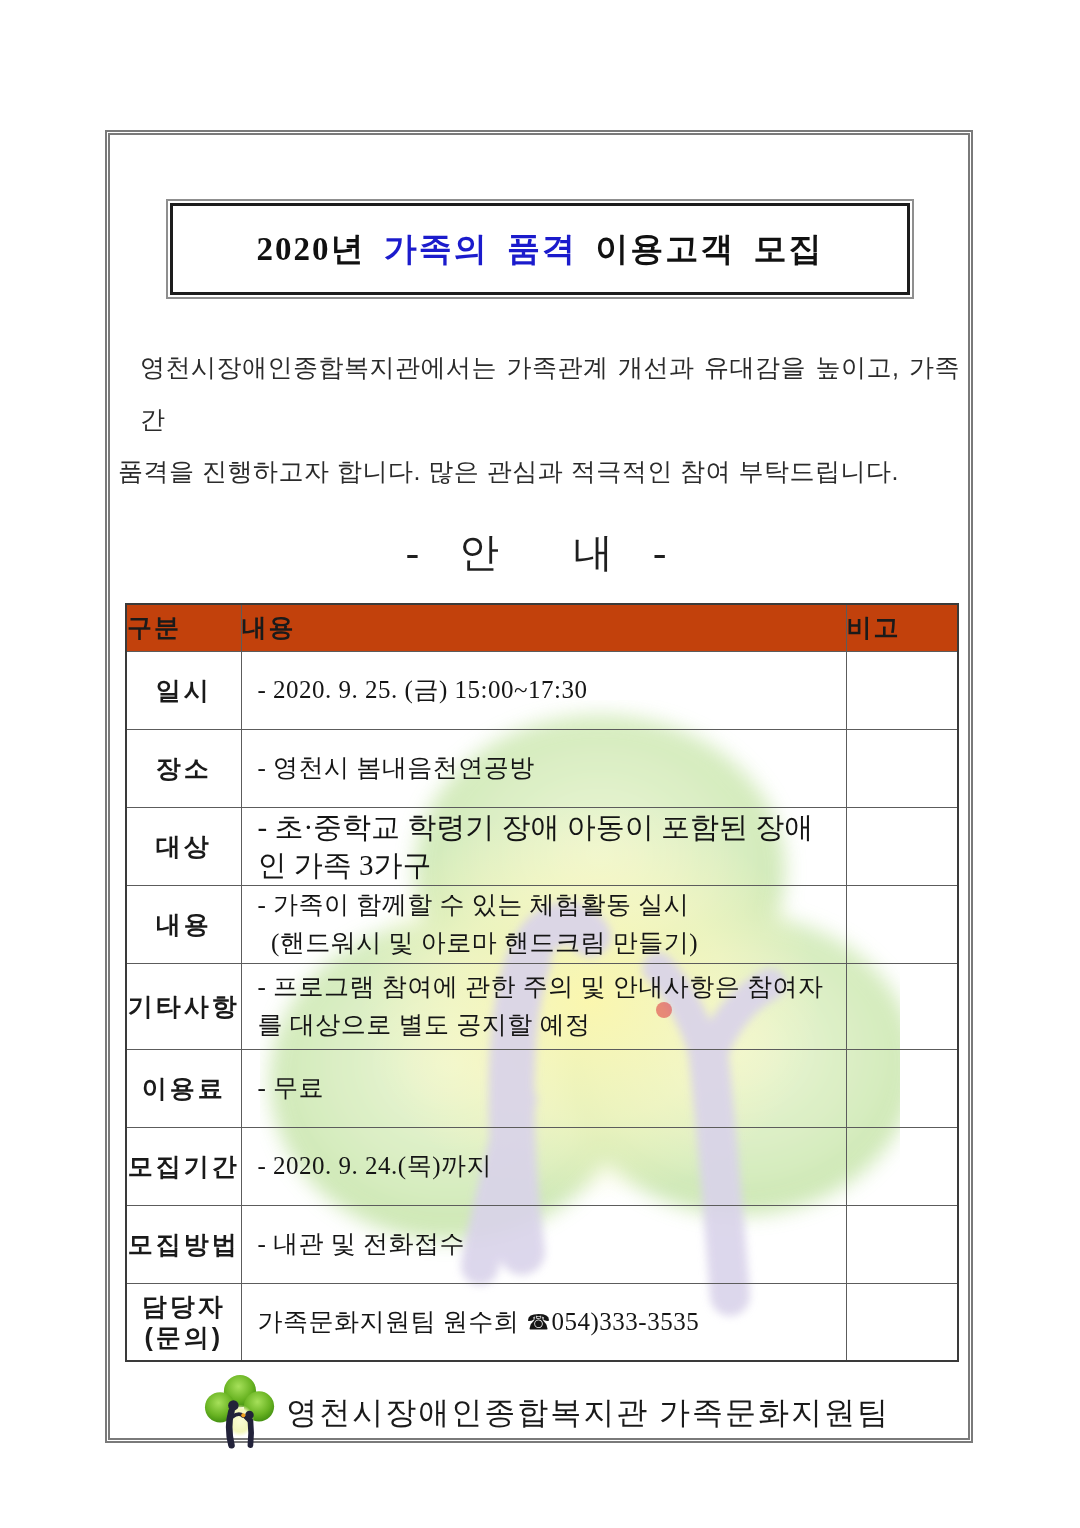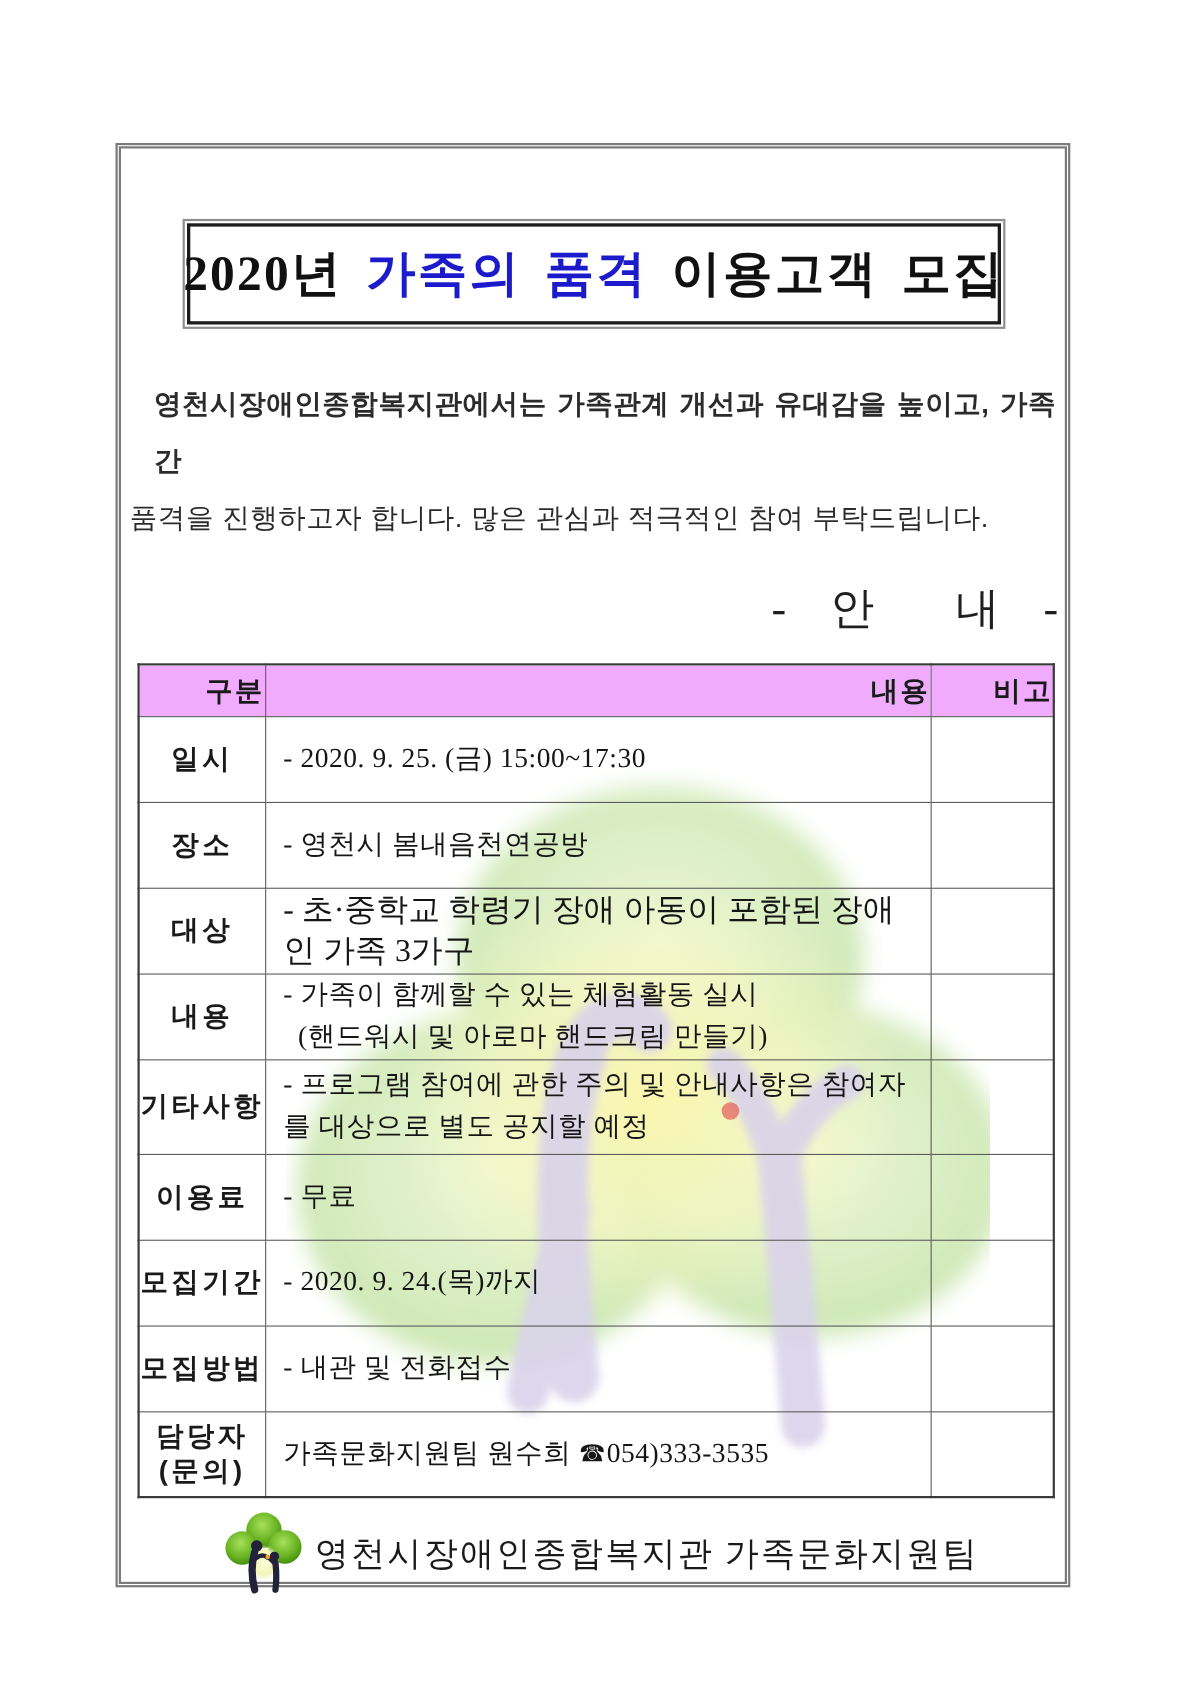--- a/index.html
+++ b/index.html
@@ -43,45 +43,45 @@
     background: transparent;
   }
   .title-box-inner {
     width: 100%; height: 100%;
     border: 3px solid #1c1c1c;
     display: flex; align-items: center; justify-content: center;
     background: #ffffff;
   }
   .page-title {
     font-family: "Liberation Serif", "DejaVu Serif", serif;
-    font-size: 45px; font-weight: 700;
+    font-size: 33px; font-weight: 700;
     letter-spacing: 2px; word-spacing: 8px;
     white-space: nowrap;
     color: #111111;
   }
   .page-title .hl { color: #1b1bcc; }
 
   
   .intro {
     position: absolute;
     left: 8px; right: 8px; top: 206px;
     font-size: 25px; font-weight: 500;
     color: #2b2b2b;
     line-height: 52px;
     letter-spacing: 0.5px;
   }
   .intro-line { text-align: justify; text-align-last: justify; }
-  .intro-line.indent { padding-left: 22px; font-weight: bold; }
+  .intro-line.indent { padding-left: 22px; }
   .intro-line.last { text-align-last: left; }
 
   
   .section-heading {
     position: absolute;
     left: 0; right: 0; top: 390px;
-    text-align: right;
+    text-align: center;
     font-family: "Liberation Serif", "DejaVu Serif", serif;
     font-size: 40px; font-weight: 400;
     letter-spacing: 6px; word-spacing: 18px;
     white-space: pre;
     color: #1f1f1f;
   }
 
   
   table.info {
     position: absolute;
@@ -94,24 +94,24 @@
   table.info col.c-label { width: 115px; }
   table.info col.c-content { width: 605px; }
   table.info col.c-note { width: 112px; }
   table.info th, table.info td {
     border: 1px solid #5c5c5c;
     vertical-align: middle;
     overflow: hidden;
   }
   table.info { border: 2px solid #3a3a3a; }
   table.info thead th {
-    background: #f0abfc;
+    background: #c2410c;
     height: 47px;
     font-size: 25px; font-weight: 700;
-    text-align: right;
+    text-align: left;
     letter-spacing: 2px;
   }
   table.info tbody tr { height: 78px; }
   table.info tbody tr.tall { height: 86px; }
   td.lbl {
     text-align: center;
     font-size: 25px; font-weight: 700;
     letter-spacing: 3px;
     line-height: 31px;
     white-space: pre-wrap;

